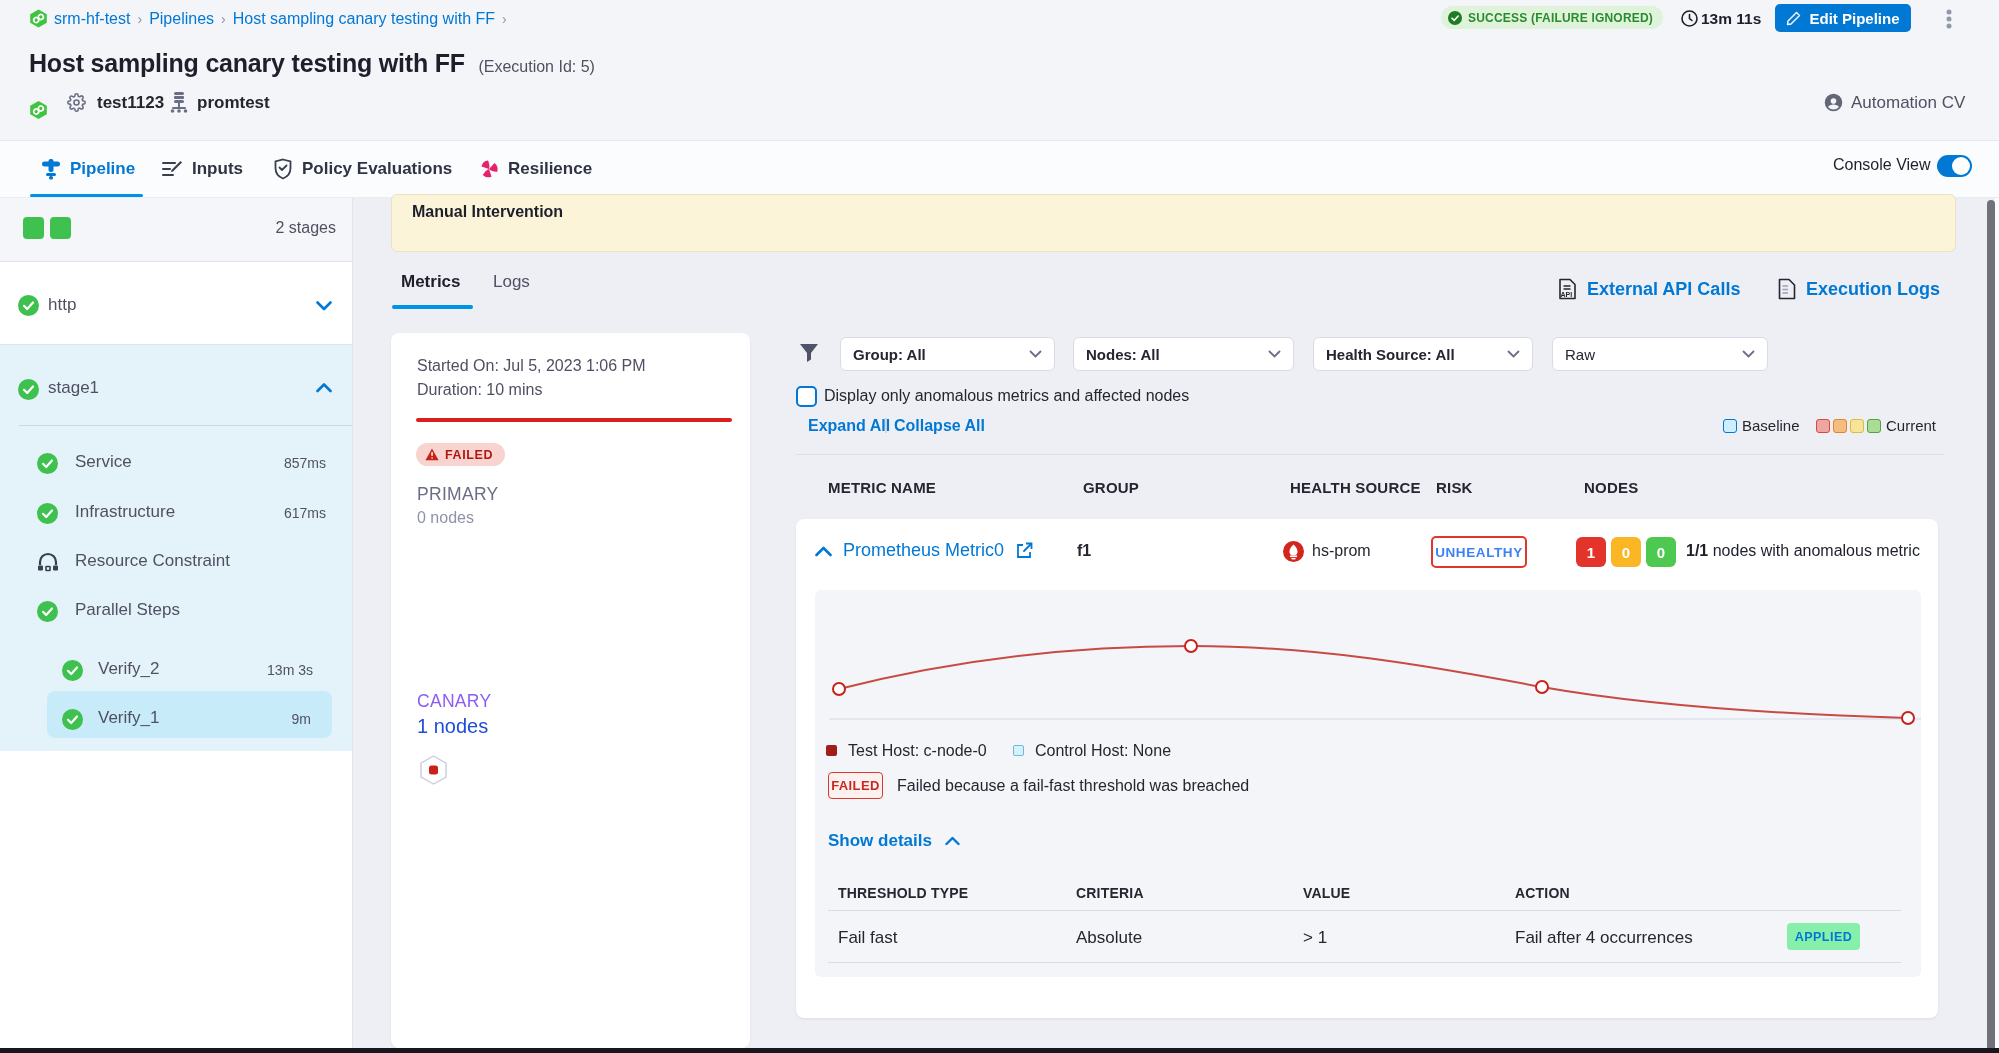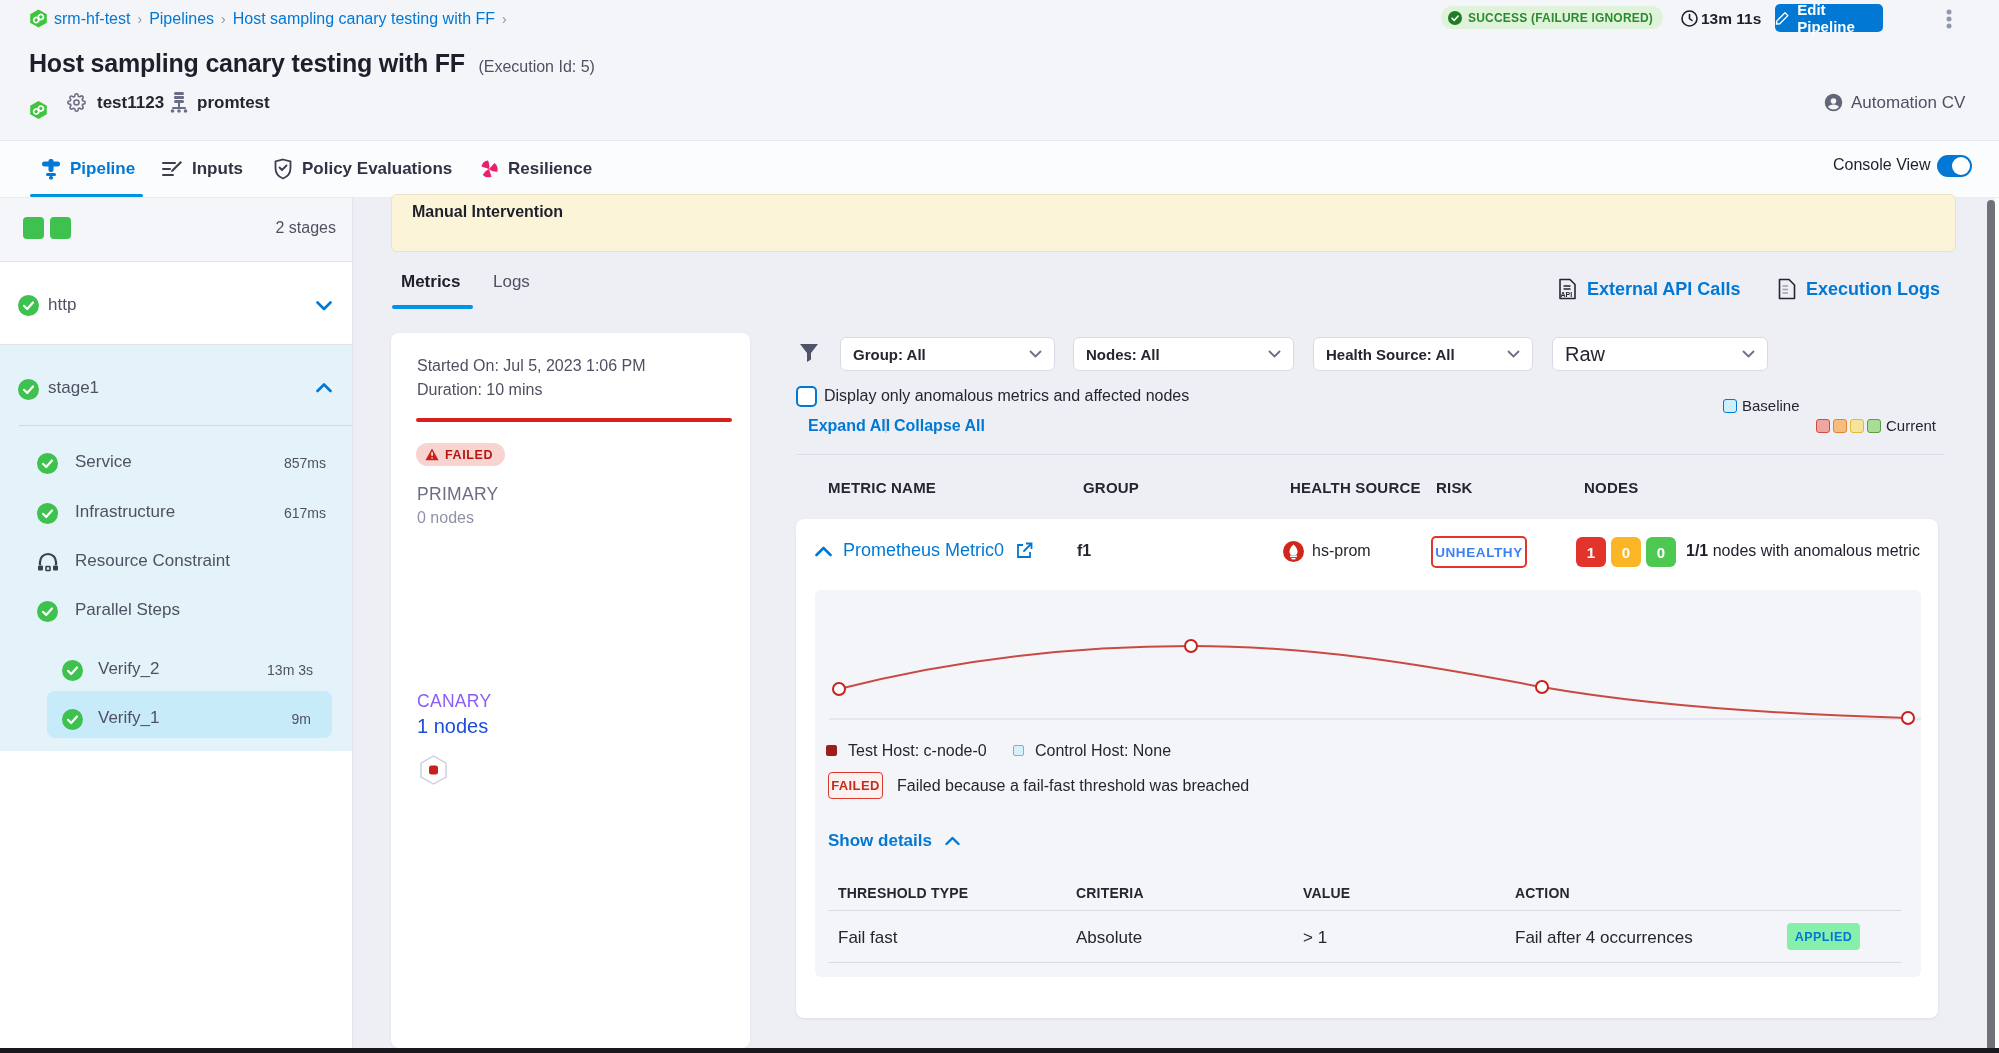--- a/index.html
+++ b/index.html
@@ -14,21 +14,21 @@
 .crumb { font-size:16px; color:#0278d5; font-weight:500; }
 .crumbsep { color:#9093a5; font-size:14px; font-weight:400; padding:0 7px; }
 #title { position:absolute; left:29px; top:49px; font-size:25px; font-weight:700; color:#1d1f2b; letter-spacing:-0.2px; }
 #execid { font-size:16px; font-weight:400; color:#4f5162; letter-spacing:0; }
 .metaname { font-size:17px; font-weight:700; color:#25262f; }
 
 
 #successpill { position:absolute; left:1441px; top:6px; height:23px; background:#dff3da; border-radius:12px; display:flex; align-items:center; padding:0 10px 0 7px; }
 #successpill span { color:#2a8b2e; font-size:12px; font-weight:700; letter-spacing:0.2px; margin-left:6px; }
 
-#editbtn { position:absolute; left:1775px; top:4px; width:108px; height:28px; background:#0278d5; border-radius:5px; color:#fff; font-size:15px; font-weight:600; display:flex; align-items:center; justify-content:center; }
+#editbtn { position:absolute; left:1775px; top:4px; width:136px; height:28px; background:#0278d5; border-radius:5px; color:#fff; font-size:15px; font-weight:600; display:flex; align-items:center; justify-content:center; }
 
 
 .tab { position:absolute; top:154px; height:30px; display:flex; align-items:center; font-size:17px; font-weight:600; color:#2f3342; }
 .tab.active { color:#0278d5; }
 #tabline { position:absolute; left:30px; top:194px; width:113px; height:3px; background:#0092e4; border-radius:2px; }
 
 
 #toggle { position:absolute; left:1937px; top:155px; width:35px; height:22px; background:#0278d5; border-radius:11px; }
 #toggle .knob { position:absolute; right:2px; top:2px; width:18px; height:18px; background:#fff; border-radius:50%; }
 
@@ -56,21 +56,21 @@
 
 #leftcard { position:absolute; left:391px; top:333px; width:359px; height:715px; background:#fff; border-radius:8px; box-shadow:0 1px 3px rgba(40,41,61,0.06); }
 .lc-t { font-size:16px; color:#4f5162; }
 #redline { position:absolute; left:25px; top:85px; width:316px; height:4px; background:#d9201a; border-radius:2px; }
 #failedpill { position:absolute; left:25px; top:110px; height:23px; background:#f7d4d0; border-radius:12px; display:flex; align-items:center; padding:0 12px 0 9px; }
 #failedpill span { color:#b41710; font-size:12.5px; font-weight:700; letter-spacing:0.6px; margin-left:6px; }
 
 
 .dd { position:absolute; top:337px; height:34px; background:#fff; border:1px solid #d8dbe3; border-radius:6px; display:flex; align-items:center; justify-content:space-between; padding:0 12px;gap:32px; }
 .dd .lbl { font-size:15px; font-weight:600; color:#25262f; }
-.dd .lbl2 { font-size:20px; font-weight:400; color:#25262f; }
+.dd .lbl2 { font-size:15px; font-weight:400; color:#25262f; }
 
 
 #cbx { position:absolute; left:796px; top:386px; width:21px; height:21px; border:2px solid #0278d5; border-radius:5px; background:#fff; }
 
 .linkmed { color:#0278d5; font-weight:600; font-size:16px; }
 
 
 .lsq { display:inline-block; width:14px; height:14px; border-radius:3px; margin-right:5px; vertical-align:-2px; }
 
 
@@ -373,21 +373,21 @@
       </svg>
     </div>
 
   <div id="cbx"></div>
   <div class="abs" style="left:824px; top:387px; font-size:16px; color:#25262f;">Display only anomalous metrics and affected nodes</div>
 
   <div class="abs linkmed" style="left:796px; top:417px;margin-left:12px;">Expand All</div>
   <div class="abs" style="left:884px; top:416px; color:#c9cbd6; font-size:16px;">|</div>
   <div class="abs linkmed" style="left:894px; top:417px;">Collapse All</div>
 
-  <div class="abs" style="left:1723px; top:397px; font-size:15px; color:#25262f;">
+  <div class="abs" style="left:1723px; top:417px; font-size:15px; color:#25262f;">
     <span class="lsq" style="background:#cdeffb; border:1.5px solid #0278d5;"></span>Baseline
   </div>
   <div class="abs" style="left:1816px; top:417px; font-size:15px; color:#25262f;">
     <span class="lsq" style="background:#efa6a1; border:1.5px solid #d24a43; margin-right:3px;"></span><span class="lsq" style="background:#f5bd7e; border:1.5px solid #e0862f; margin-right:3px;"></span><span class="lsq" style="background:#f8e39b; border:1.5px solid #ddbb3c; margin-right:3px;"></span><span class="lsq" style="background:#a9dd96; border:1.5px solid #58a040;"></span>Current
   </div>
   <div class="abs" style="left:796px; top:454px; width:1148px; height:1px; background:#dcdfe7;"></div>
 
   <div class="th" style="left:828px;">METRIC NAME</div>
   <div class="th" style="left:1083px;">GROUP</div>
   <div class="th" style="left:1290px;">HEALTH SOURCE</div>

